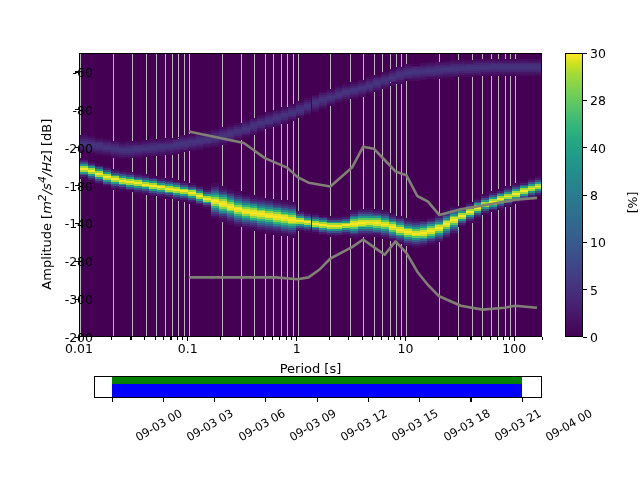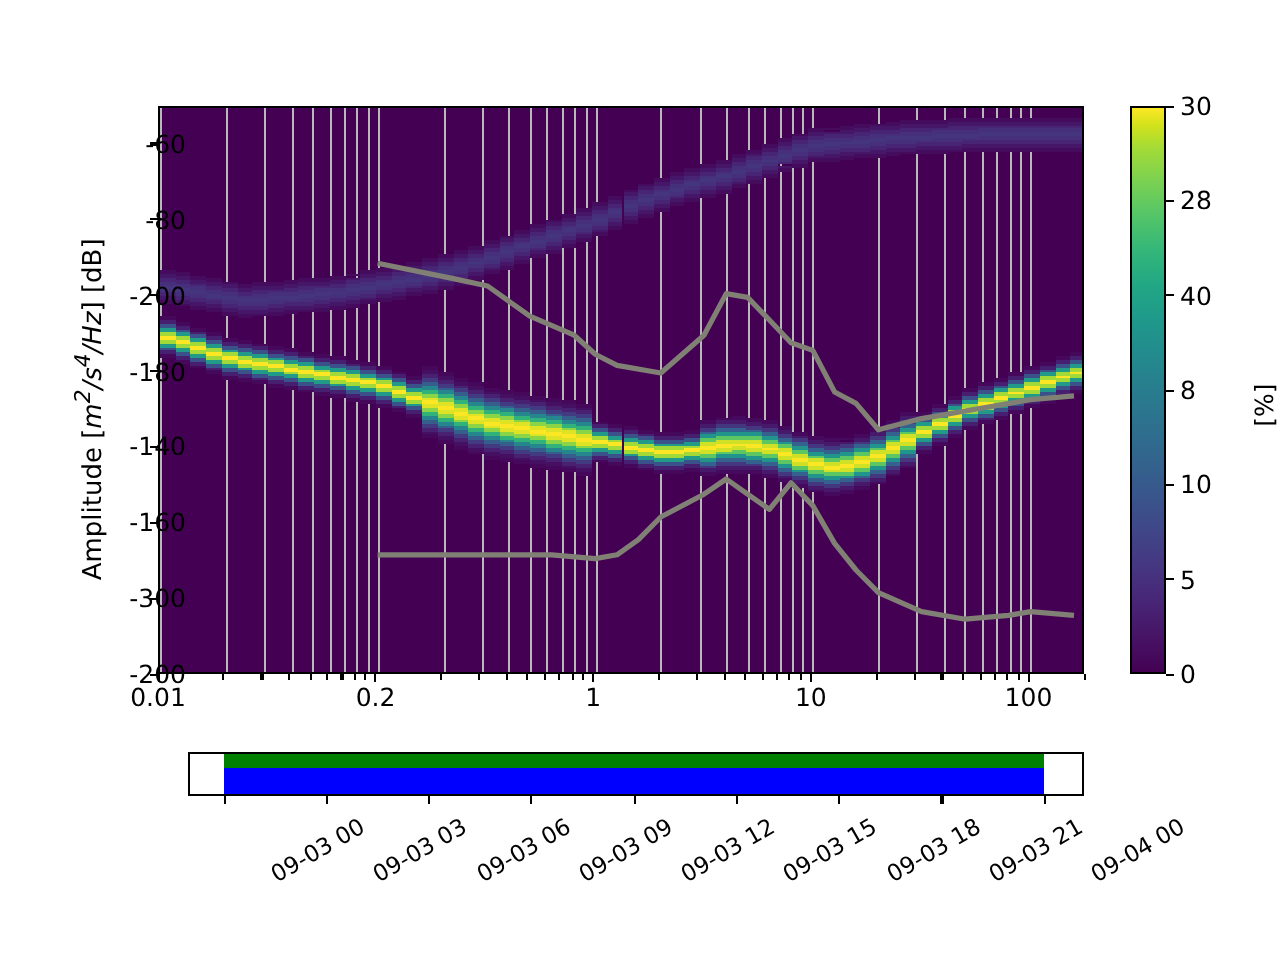--- a/index.html
+++ b/index.html
@@ -1476,29 +1476,29 @@
       <div class="ytick" style="top: 71.9333px;">-60</div>
       <div class="ytickmark" style="top: 71.4333px;"></div>
       <div class="ytick" style="top: 109.8px;">-80</div>
       <div class="ytickmark" style="top: 109.3px;"></div>
       <div class="ytick" style="top: 147.667px;">-200</div>
       <div class="ytickmark" style="top: 147.167px;"></div>
       <div class="ytick" style="top: 185.533px;">-180</div>
       <div class="ytickmark" style="top: 185.033px;"></div>
       <div class="ytick" style="top: 223.4px;">-140</div>
       <div class="ytickmark" style="top: 222.9px;"></div>
-      <div class="ytick" style="top: 261.267px;">-160</div>
+      <div class="ytick" style="top: 261.267px;">-280</div>
       <div class="ytickmark" style="top: 260.767px;"></div>
       <div class="ytick" style="top: 299.133px;">-300</div>
       <div class="ytickmark" style="top: 298.633px;"></div>
       <div class="ytick" style="top: 337px;">-200</div>
       <div class="ytickmark" style="top: 336.5px;"></div>
       <div class="xtick" style="left: 79px;">0.01</div>
       <div class="xtickmark" style="left: 78.5px;"></div>
-      <div class="xtick" style="left: 187.806px;">0.2</div>
+      <div class="xtick" style="left: 187.806px;">0.1</div>
       <div class="xtickmark" style="left: 187.306px;"></div>
       <div class="xtick" style="left: 296.612px;">1</div>
       <div class="xtickmark" style="left: 296.112px;"></div>
       <div class="xtick" style="left: 405.419px;">10</div>
       <div class="xtickmark" style="left: 404.919px;"></div>
       <div class="xtick" style="left: 514.225px;">100</div>
       <div class="xtickmark" style="left: 513.725px;"></div>
       <div class="xtickmark minor" style="left: 111.254px;"></div>
       <div class="xtickmark minor" style="left: 130.414px;"></div>
       <div class="xtickmark minor" style="left: 144.008px;"></div>
@@ -1530,20 +1530,21 @@
       <div class="xtickmark minor" style="left: 489.586px;"></div>
       <div class="xtickmark minor" style="left: 496.87px;"></div>
       <div class="xtickmark minor" style="left: 503.18px;"></div>
       <div class="xtickmark minor" style="left: 508.746px;"></div>
       <div class="xtickmark minor" style="left: 541.5px;"></div>
     </div>
 
   <div class="ylabel">
     Amplitude [<i>m<sup>2</sup>/s<sup>4</sup>/Hz</i>] [dB]
   </div>
+  <div class="xlabel">Period [s]</div>
 
   <div class="cbar"></div>
   <div id="cbar-decor">
       <div class="cbtick" style="top: 336.5px;"></div>
       <div class="cblabel" style="top: 337px;">0</div>
       <div class="cbtick" style="top: 289.167px;"></div>
       <div class="cblabel" style="top: 289.667px;">5</div>
       <div class="cbtick" style="top: 241.833px;"></div>
       <div class="cblabel" style="top: 242.333px;">10</div>
       <div class="cbtick" style="top: 194.5px;"></div>

